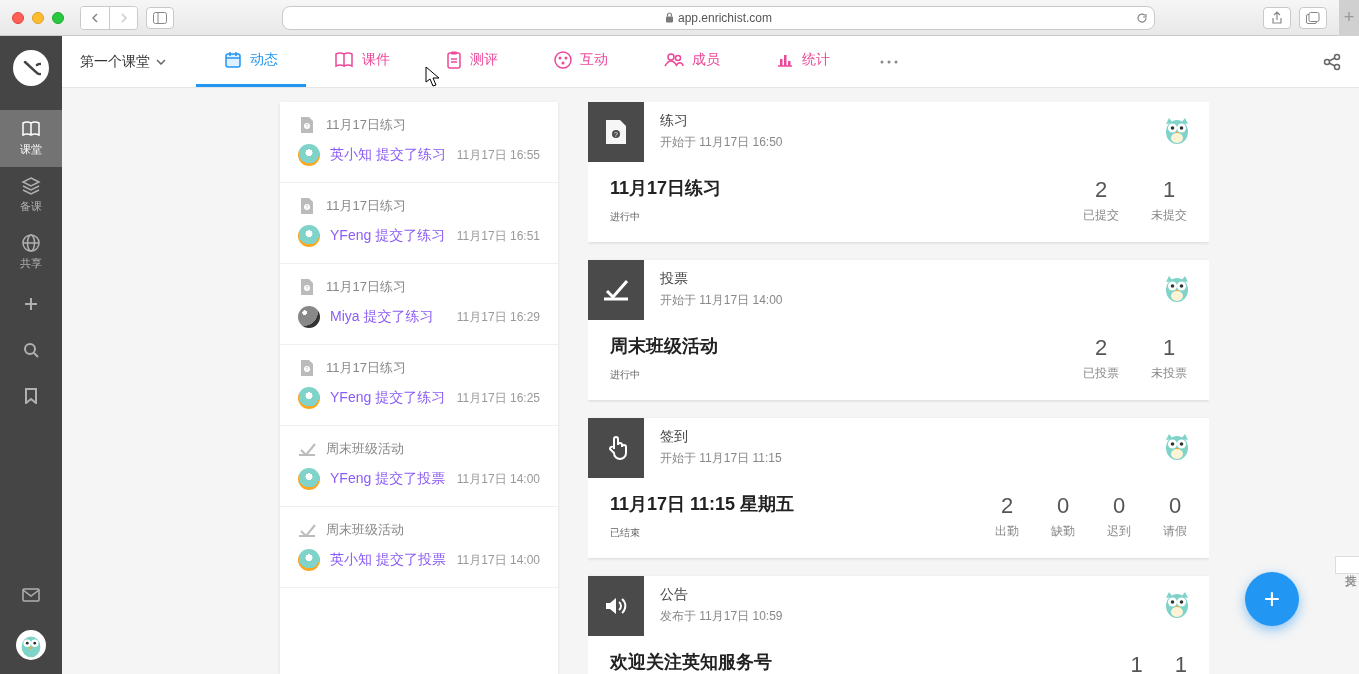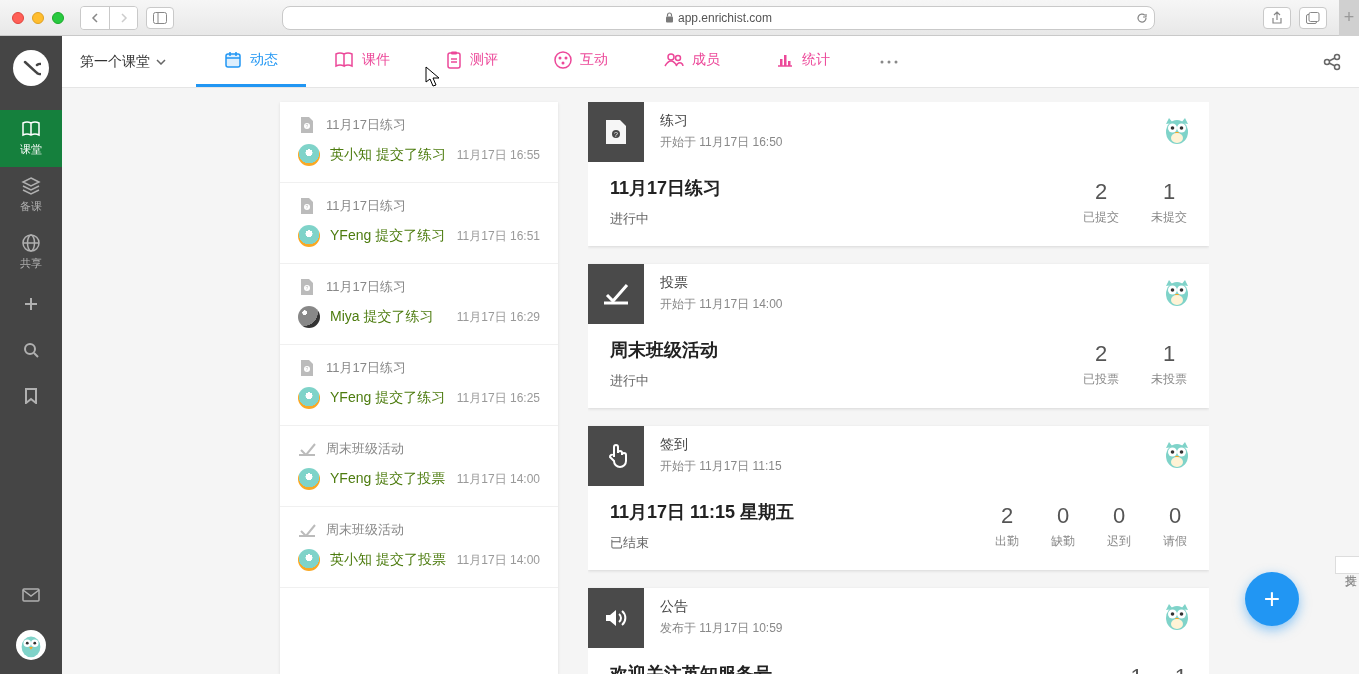--- a/index.html
+++ b/index.html
@@ -23,21 +23,21 @@
 .right-btn { width: 28px; height: 22px; border: 1px solid #c9c9c9; border-radius: 4px; background: #fff; display: flex; align-items: center; justify-content: center; color: #888; font-size: 13px; }
 .newtab { width: 20px; height: 36px; background: #d0d0d0; display: flex; align-items: center; justify-content: center; color: #999; margin-right: -12px; margin-left: 4px; font-size: 18px; }
 
 
 .app { display: flex; height: calc(100% - 36px); }
 
 
 .rail { width: 62px; background: #454545; display: flex; flex-direction: column; align-items: center; padding-top: 14px; }
 .rail .logo { width: 36px; height: 36px; border-radius: 50%; background: #fff; display: flex; align-items: center; justify-content: center; color: #454545; margin-bottom: 24px; }
 .rail-item { width: 62px; display: flex; flex-direction: column; align-items: center; padding: 10px 0; color: #b0b0b0; font-size: 11px; gap: 4px; cursor: pointer; }
-.rail-item.active { background: #15803d; color: #fff; }
+.rail-item.active { background: #737373; color: #fff; }
 .rail-item .ri-icon { font-size: 18px; }
 .rail-spacer { flex: 1; }
 .rail-icon-only { width: 62px; height: 46px; display: flex; align-items: center; justify-content: center; color: #b0b0b0; font-size: 18px; cursor: pointer; }
 .rail-avatar { width: 30px; height: 30px; border-radius: 50%; background: #fff; margin: 12px 0 14px; display: flex; align-items: center; justify-content: center; font-size: 16px; }
 
 
 .main { flex: 1; display: flex; flex-direction: column; background: #f5f5f5; position: relative; }
 .topbar { height: 52px; background: #fff; border-bottom: 1px solid #e5e5e5; display: flex; align-items: center; padding: 0 18px; gap: 0; }
 .class-sel { font-size: 14px; color: #333; display: flex; align-items: center; gap: 6px; margin-right: 30px; cursor: pointer; }
 .tabs { display: flex; height: 100%; }
@@ -55,35 +55,35 @@
 .col-right { flex: 1; margin-left: 18px; margin-right: 150px; overflow-y: auto; }
 
 
 .feed-group { padding: 14px 18px 16px; border-bottom: 1px solid #f0f0f0; }
 .feed-head { display: flex; align-items: center; gap: 10px; color: #888; font-size: 13px; margin-bottom: 10px; }
 .feed-head-icon { width: 18px; height: 18px; display: flex; align-items: center; justify-content: center; color: #aaa; }
 .feed-row { display: flex; align-items: center; gap: 10px; }
 .mini-avatar { width: 22px; height: 22px; border-radius: 50%; background: linear-gradient(#7fd3c9, #f9a825); flex-shrink: 0; }
 .mini-avatar.owl { background: radial-gradient(circle at 50% 40%, #fff 20%, #7fd3c9 21% 60%, #f9a825 61%); }
 .mini-avatar.photo { background: radial-gradient(circle at 30% 30%, #fff 10%, #888 11% 60%, #333 61%); }
-.feed-text { font-size: 14px; color: #4d7c0f; }
+.feed-text { font-size: 14px; color: #8b5cf6; }
 .feed-time { margin-left: auto; font-size: 12px; color: #999; }
 
 
 .card { background: #fff; box-shadow: 0 1px 3px rgba(0,0,0,0.12); margin-bottom: 18px; }
 .card-head { display: flex; align-items: flex-start; }
 .card-icon { width: 56px; height: 60px; background: #4a4a4a; display: flex; align-items: center; justify-content: center; color: #fff; font-size: 22px; flex-shrink: 0; }
 .card-head-text { padding: 10px 16px; flex: 1; }
 .card-type { font-size: 14px; color: #444; }
 .card-sub { font-size: 12px; color: #888; margin-top: 4px; }
 .card-owl { width: 32px; height: 32px; margin: 12px 16px 0 0; }
 .owl-svg { width: 100%; height: 100%; }
 .card-body { padding: 14px 22px 18px; display: flex; align-items: center; }
 .card-title { font-size: 18px; font-weight: 600; color: #222; }
-.card-status { font-size: 13px; color: #666; margin-top: 10px; }
+.card-status { font-size: 10px; color: #666; margin-top: 10px; }
 .card-stats { margin-left: auto; display: flex; gap: 32px; }
 .stat { text-align: center; }
 .stat-num { font-size: 22px; color: #555; }
 .stat-label { font-size: 12px; color: #888; margin-top: 4px; }
 
 
 .fab { position: absolute; right: 60px; bottom: 48px; width: 54px; height: 54px; border-radius: 50%; background: #2196f3; color: #fff; display: flex; align-items: center; justify-content: center; font-size: 28px; box-shadow: 0 4px 12px rgba(33,150,243,0.5); cursor: pointer; }
 .support-tab { position: absolute; right: 0; bottom: 100px; width: 24px; padding: 8px 0; background: #fff; border: 1px solid #ddd; border-right: none; font-size: 12px; color: #888; text-align: center; writing-mode: vertical-rl; cursor: pointer; }
 
 

